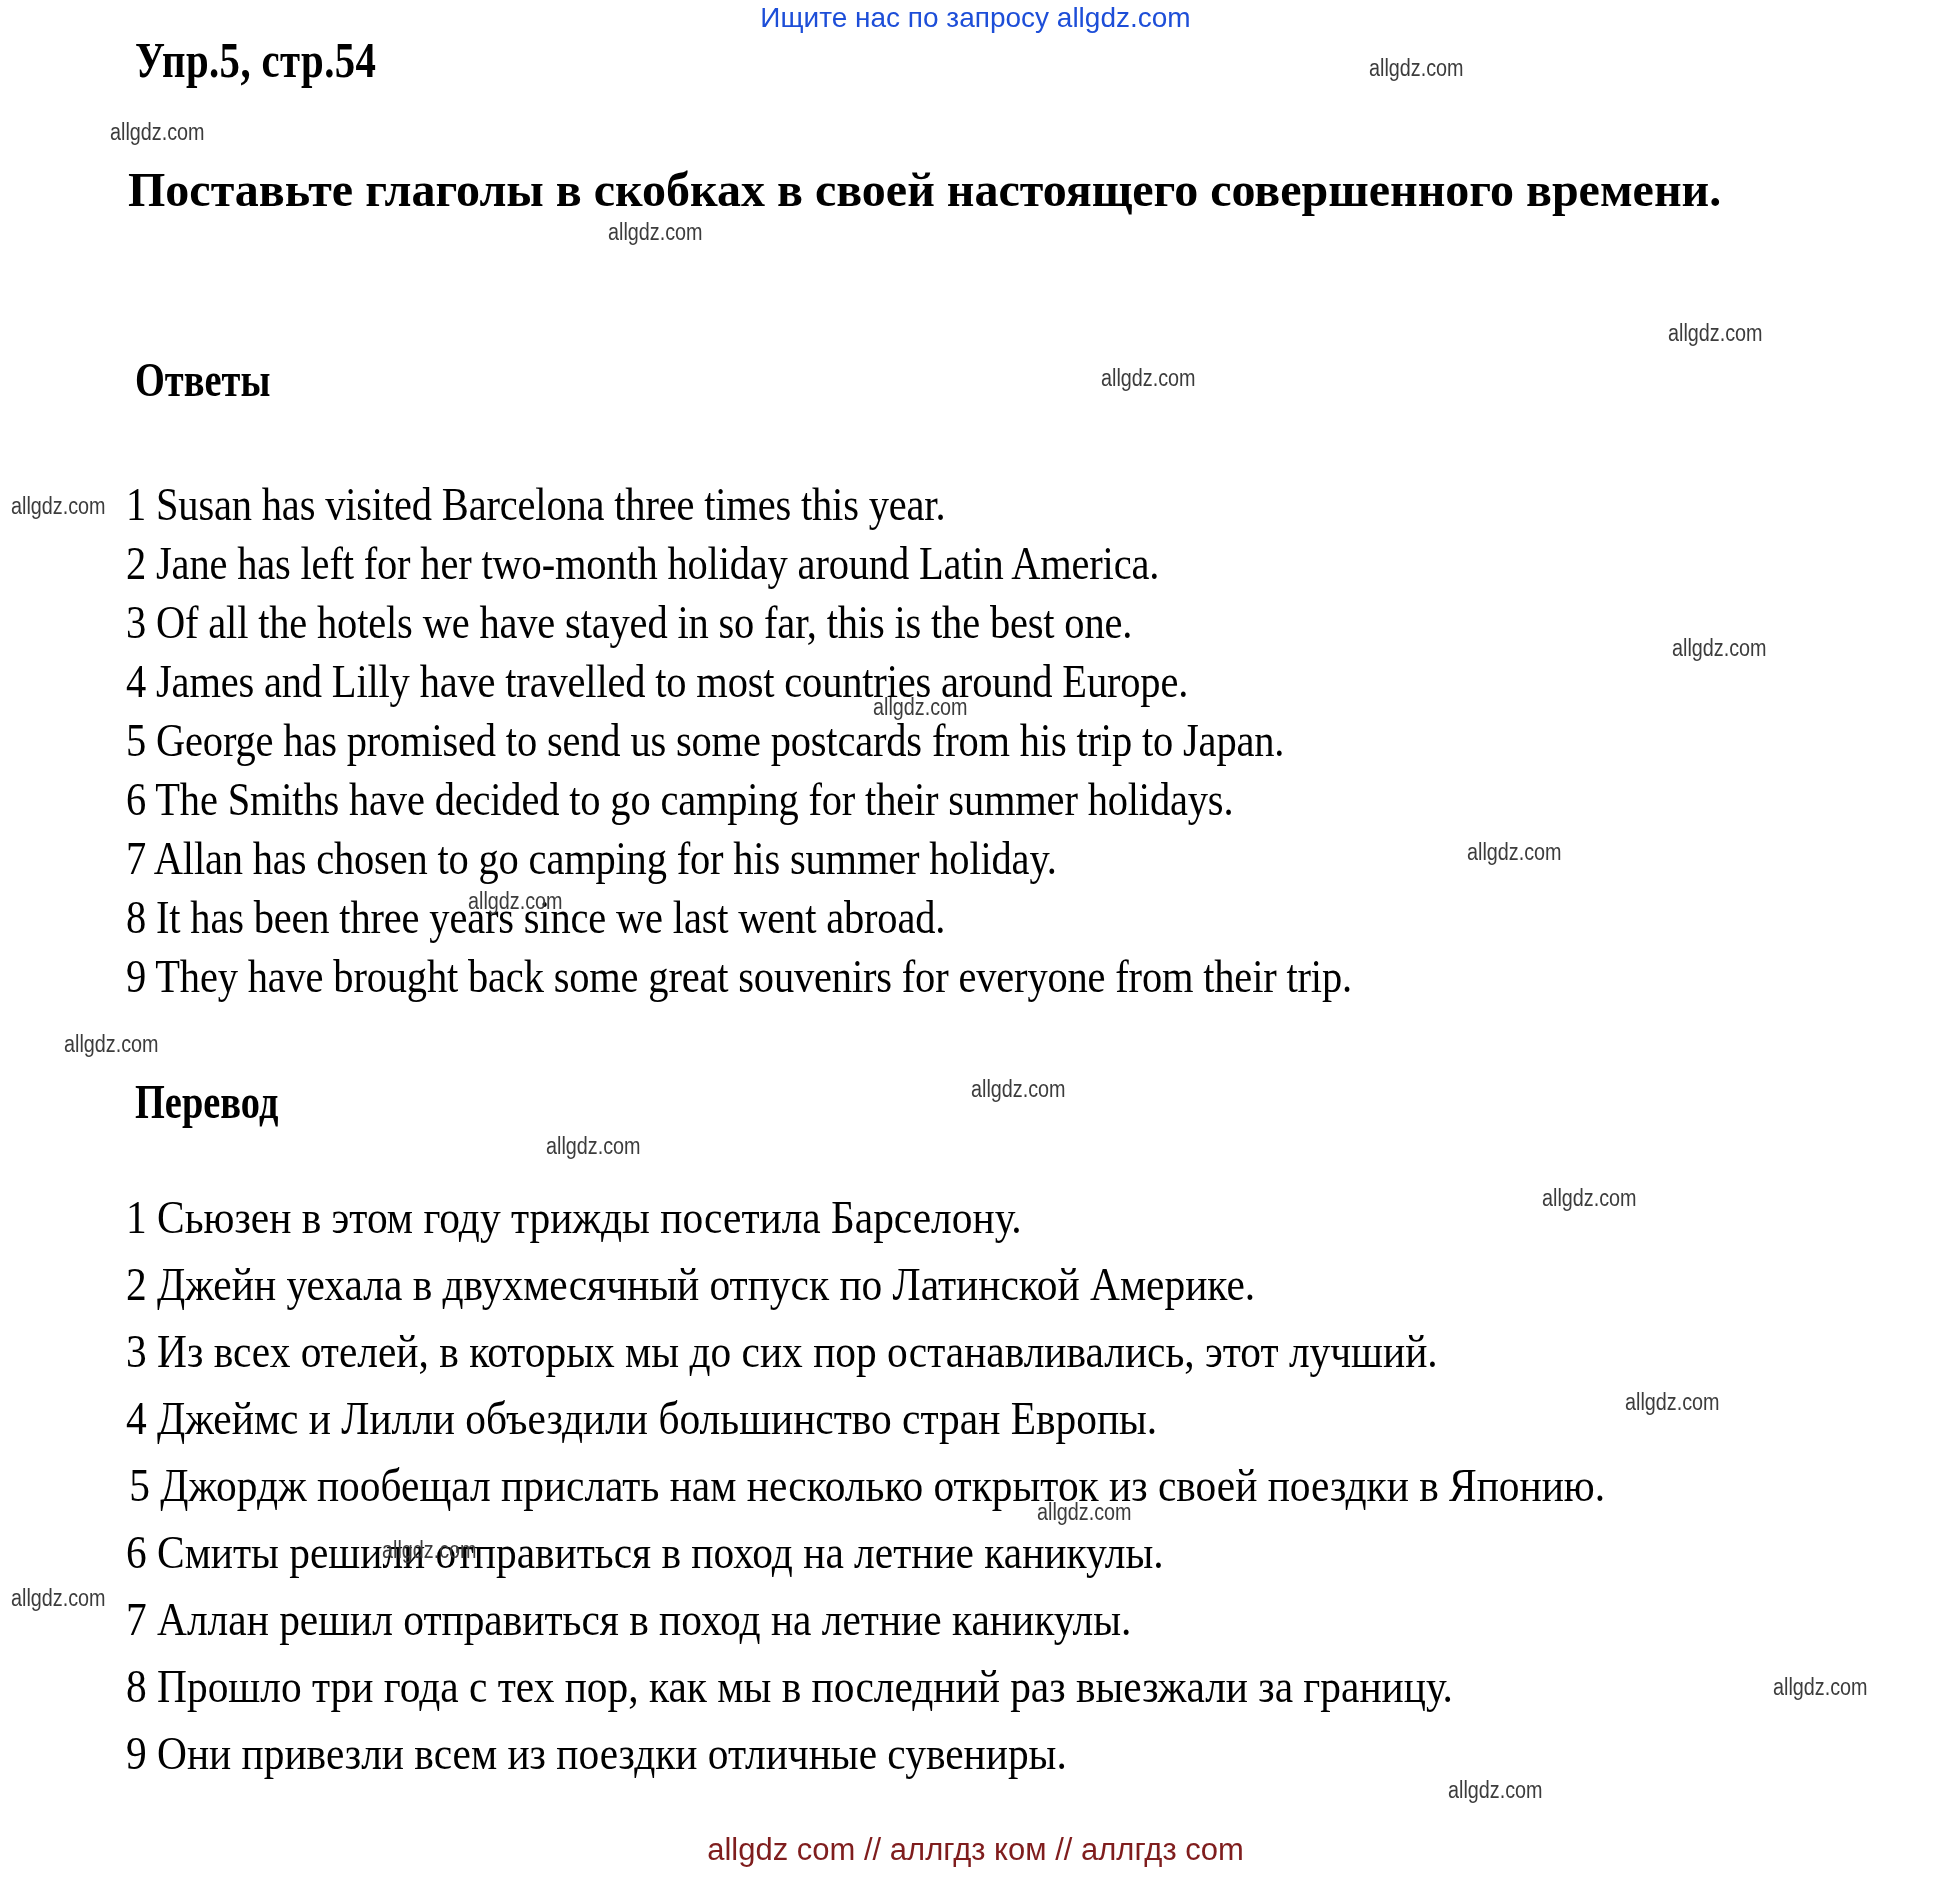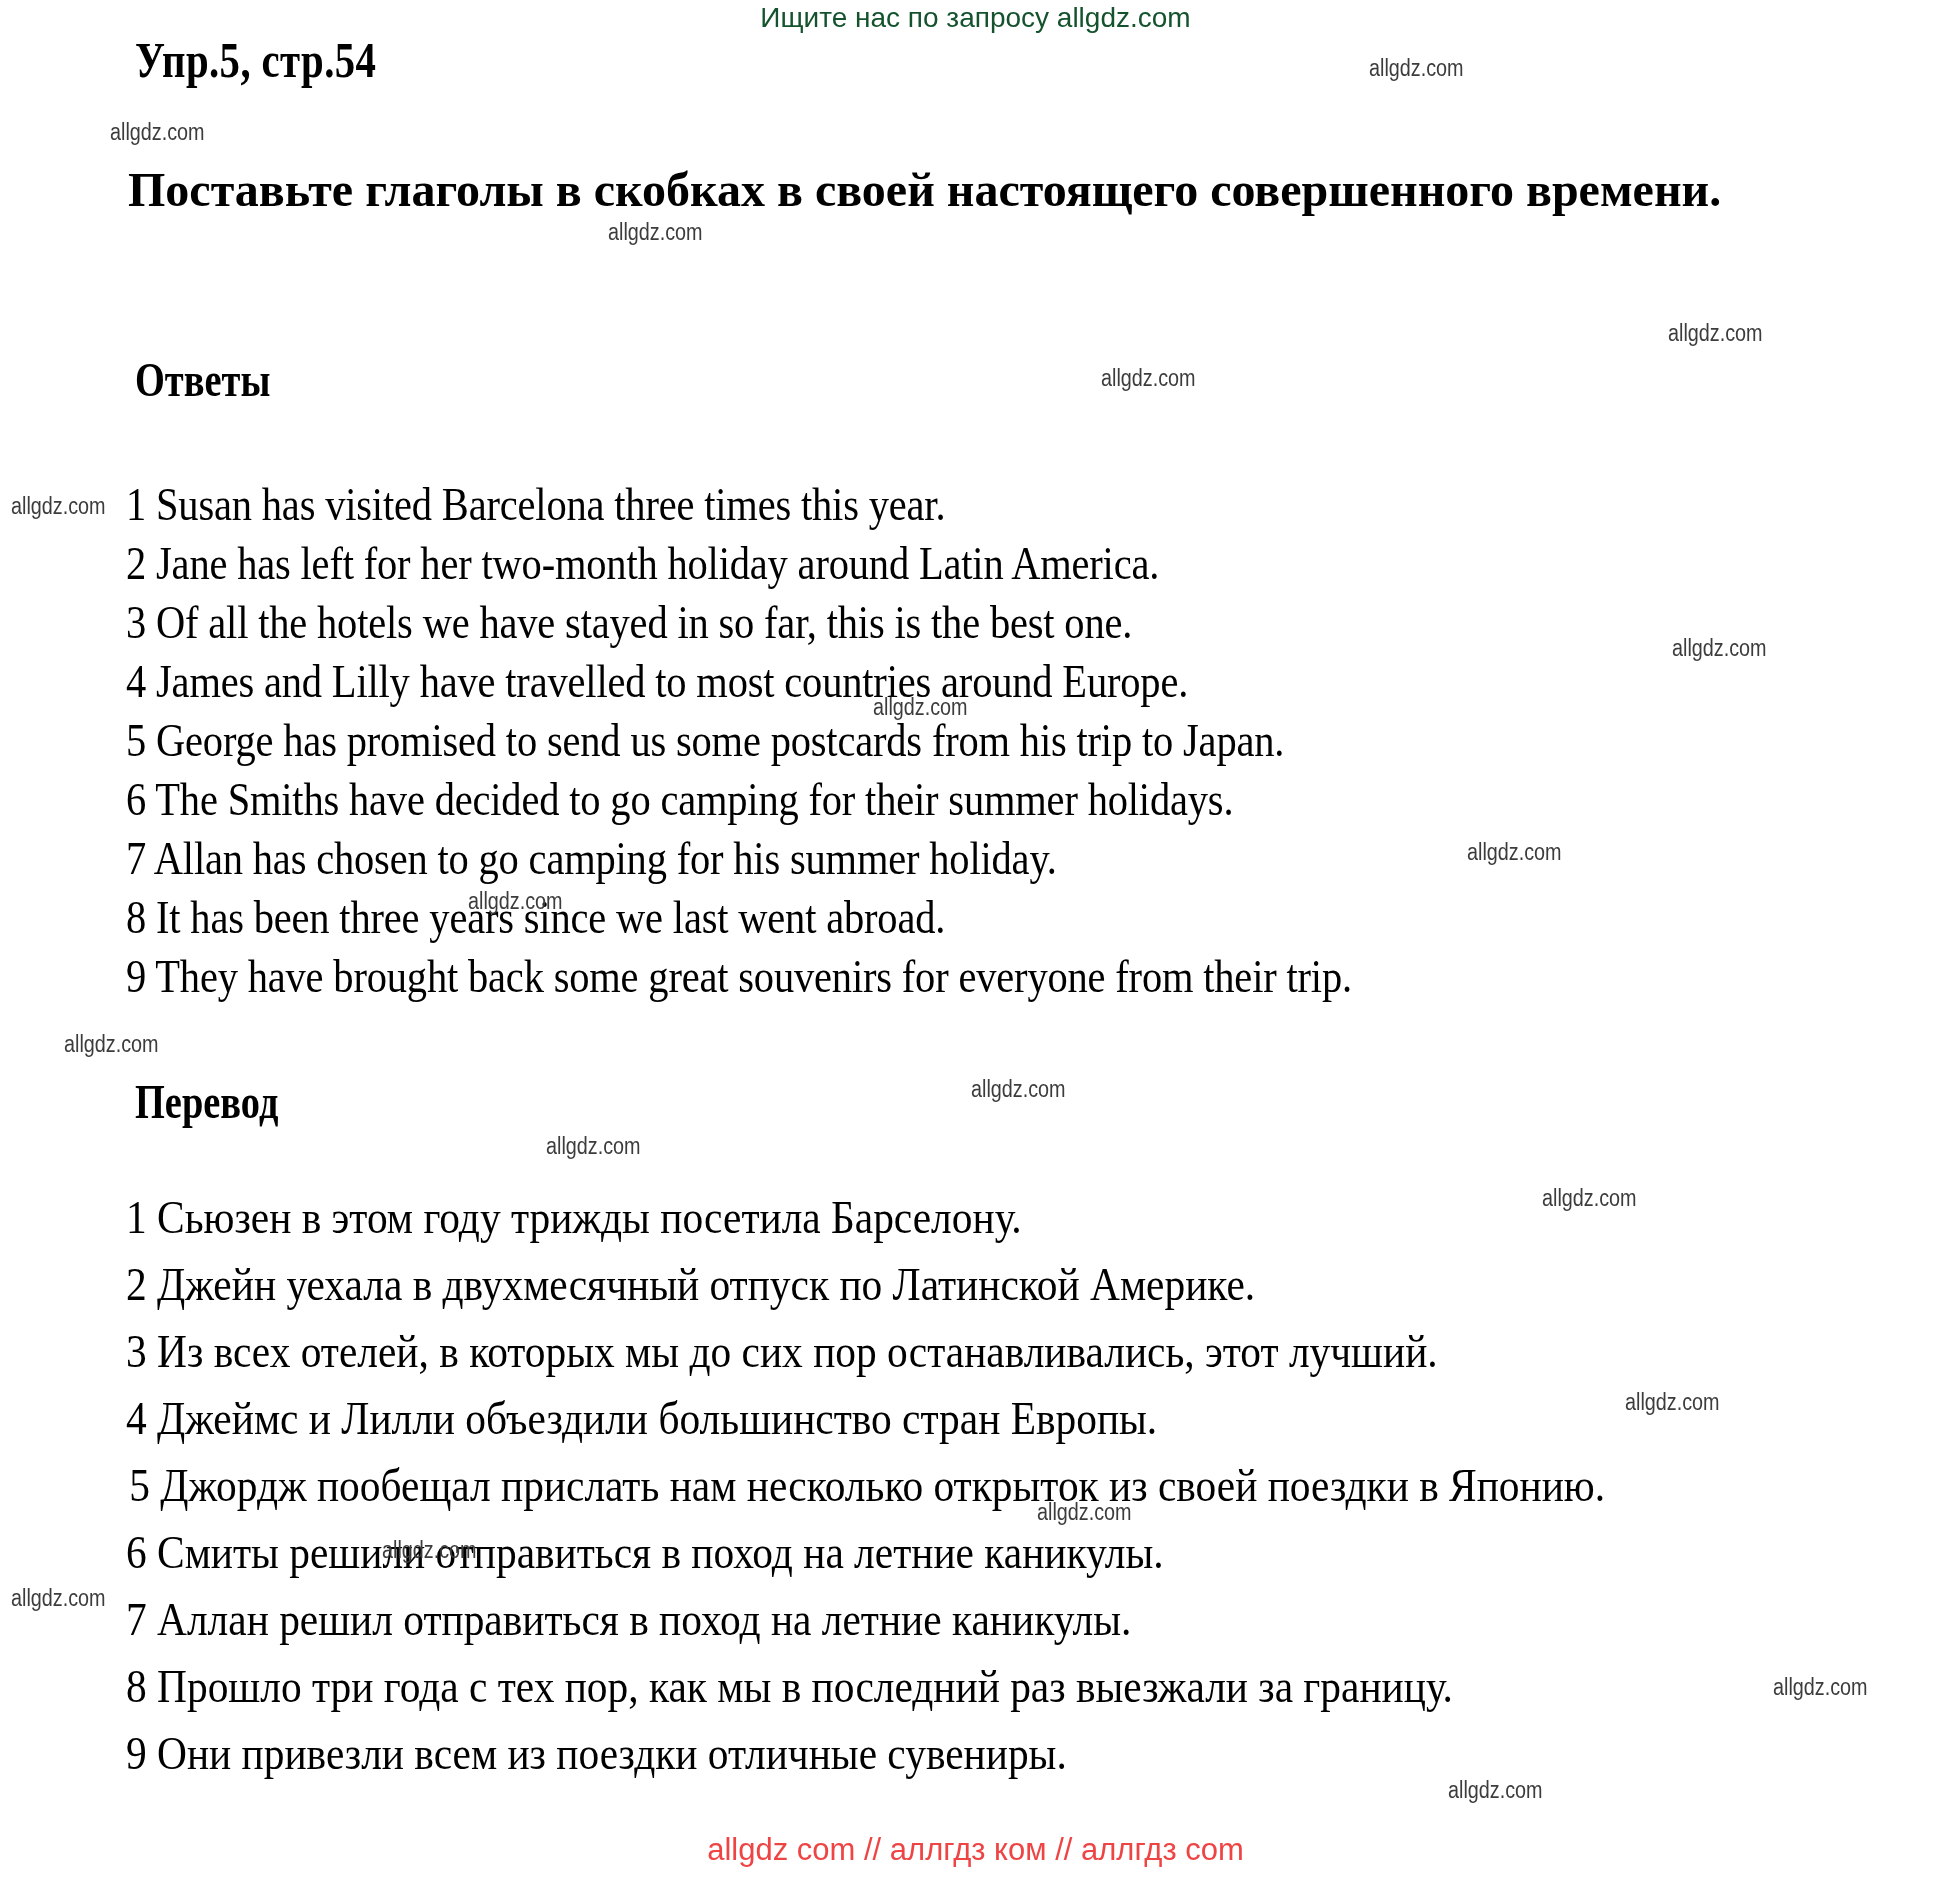--- a/index.html
+++ b/index.html
@@ -138,21 +138,21 @@
     color: #5b0e8c;
     white-space: nowrap;
     z-index: 4;
   }
 </style>
 </head>
 <body>
 
 <div id="page">
 
-  <div class="promo" style="color: #14532d;">Ищите нас по запросу allgdz.com</div>
+  <div class="promo" style="color: #1d4ed8;">Ищите нас по запросу allgdz.com</div>
 
   <div class="h-title">Упр.5, стр.54</div>
 
   <div class="task">
     <span>Поставьте глаголы в скобках в своей настоящего совершенного времени.</span>
   </div>
 
   <div class="h-section" id="answers-heading">Ответы</div>
 
   <div class="lines" id="answers-list">
@@ -197,16 +197,16 @@
       <div class="wm" style="left: 546px; top: 1133px;">allgdz.com</div>
       <div class="wm" style="left: 1542px; top: 1185px;">allgdz.com</div>
       <div class="wm" style="left: 1625px; top: 1389px;">allgdz.com</div>
       <div class="wm" style="left: 1037px; top: 1499px;">allgdz.com</div>
       <div class="wm" style="left: 382px; top: 1537px;">allgdz.com</div>
       <div class="wm" style="left: 11px; top: 1585px;">allgdz.com</div>
       <div class="wm" style="left: 1773px; top: 1674px;">allgdz.com</div>
       <div class="wm" style="left: 1448px; top: 1777px;">allgdz.com</div>
     </div>
 
-  <div class="footer" style="color: #ef4444;">allgdz com  //  аллгдз ком  //  аллгдз com</div>
+  <div class="footer" style="color: #7f1d1d;">allgdz com  //  аллгдз ком  //  аллгдз com</div>
 
 </div>
 
 
 </body></html>

